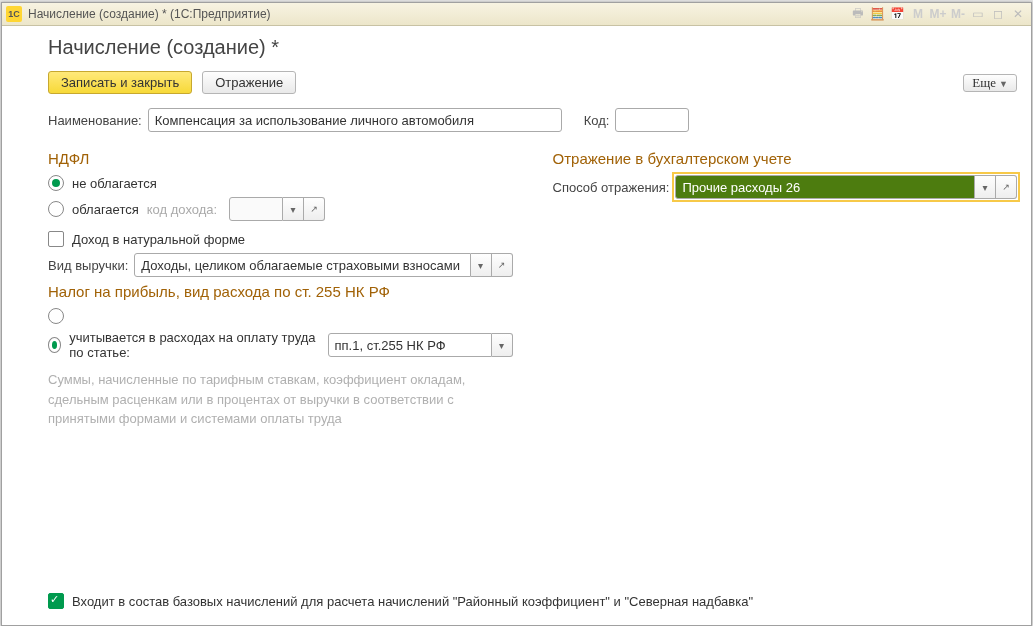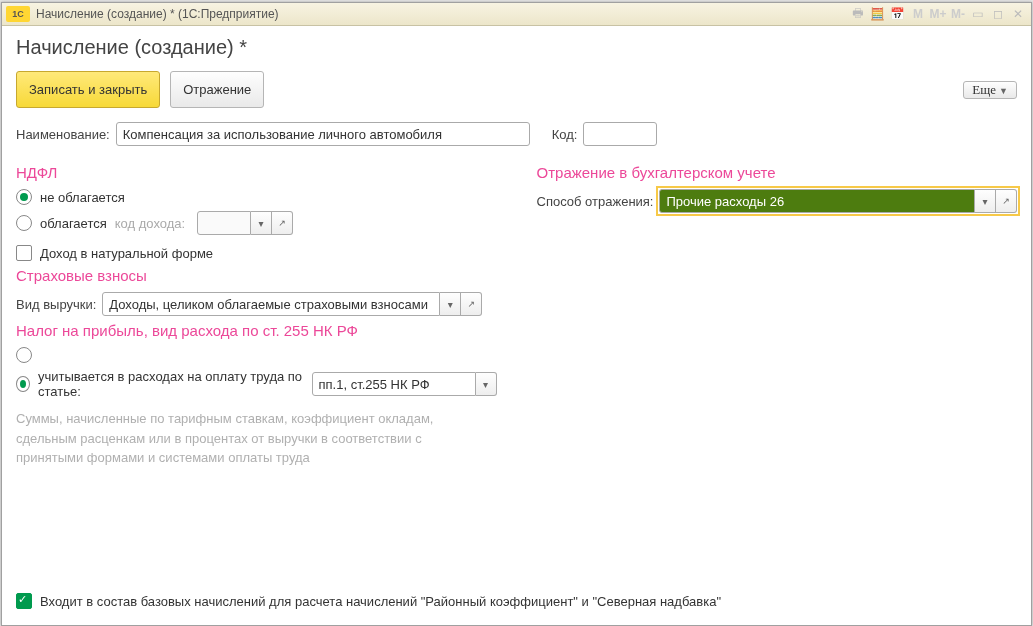--- a/index.html
+++ b/index.html
@@ -1,40 +1,40 @@
 <!DOCTYPE html>
 <html><head>
 <meta charset="utf-8">
 <style>
   html,body{margin:0;padding:0;font-family:Arial,Helvetica,sans-serif;font-size:13px;color:#333;background:#e8e8e8;}
   .window{width:1029px;height:622px;margin:2px auto;background:#fff;border:1px solid #a0a0a0;box-shadow:0 0 3px rgba(0,0,0,0.3);position:relative;display:flex;flex-direction:column;}
   
   .titlebar{height:22px;background:linear-gradient(#f7f3e2,#ece6ca);border-bottom:1px solid #c8c2a4;display:flex;align-items:center;padding:0 4px;}
-  .logo{width:24px;height:16px;background:#ffd633;border-radius:2px;font-size:9px;color:#555;display:flex;align-items:center;justify-content:center;font-weight:bold;margin-right:6px;}
+  .logo{width:16px;height:16px;background:#ffd633;border-radius:2px;font-size:9px;color:#555;display:flex;align-items:center;justify-content:center;font-weight:bold;margin-right:6px;}
   .title-text{color:#555;font-size:12px;}
   .tb-spacer{flex:1;}
   .tb-icon{width:18px;height:18px;color:#bbb;display:flex;align-items:center;justify-content:center;margin-left:2px;cursor:pointer;font-size:12px;}
   .tb-icon.m{color:#ccc;font-weight:bold;}
   
-  .body{flex:1;padding:6px 14px 10px 14px;overflow:hidden;display:flex;flex-direction:column;}
+  .body{flex:1;padding:6px 14px 10px 14px;overflow:hidden;display:flex;flex-direction:column;margin-left:32px;}
   h1.page-title{font-size:20px;font-weight:normal;margin:4px 0 12px 0;color:#444;}
   .toolbar{display:flex;align-items:center;margin-bottom:14px;}
-  .btn{border:1px solid #b5b5b5;border-radius:3px;background:linear-gradient(#fefefe,#e9e9e9);padding:10px 12px;font-size:13px;cursor:pointer;color:#333;}
+  .btn{border:1px solid #b5b5b5;border-radius:3px;background:linear-gradient(#fefefe,#e9e9e9);padding:3px 12px;font-size:13px;cursor:pointer;color:#333;}
   .btn.primary{background:linear-gradient(#ffe97a,#f7d938);border-color:#c7a82f;font-weight:normal;}
   .btn + .btn{margin-left:10px;}
   .toolbar .spacer{flex:1;}
   .btn.more{padding:0 8px;font-family:Liberation Serif, serif;}
   .chevdown{font-size:9px;margin-left:3px;color:#666;}
   
   .row{display:flex;align-items:center;margin-bottom:12px;}
   .lbl{margin-right:6px;color:#444;}
   .txt{border:1px solid #aaa;border-radius:3px;height:22px;padding:0 6px;font-size:13px;color:#333;}
   .two-col{display:flex;gap:40px;}
   .col{flex:1;min-width:0;}
-  .section-h{color:#ec4899;font-size:15px;margin:6px 0 8px 0;}
+  .section-h{color:#a16207;font-size:15px;margin:6px 0 8px 0;}
   .radio-row,.check-row{display:flex;align-items:center;margin:6px 0;}
   .radio,.chk{width:14px;height:14px;border:1px solid #888;border-radius:50%;margin-right:8px;position:relative;background:#fff;cursor:pointer;}
   .radio.checked::after{content:'';position:absolute;inset:3px;border-radius:50%;background:#009a4e;}
   .chk{border-radius:2px;}
   .chk.checked{background:#009a4e;border-color:#009a4e;}
   .chk.checked::after{content:'✓';color:#fff;font-size:11px;position:absolute;left:1px;top:-1px;}
   .muted{color:#aaa;}
   .combo{display:flex;align-items:stretch;}
   .combo .txt{border-top-right-radius:0;border-bottom-right-radius:0;}
   .combo-btn{width:20px;border:1px solid #aaa;border-left:none;background:linear-gradient(#fefefe,#eee);display:flex;align-items:center;justify-content:center;cursor:pointer;font-size:10px;color:#666;}
@@ -100,21 +100,20 @@
             <input class="txt" style="width: 40px;" disabled="">
             <div class="combo-btn">▾</div>
             <div class="combo-btn open">↗</div>
           </div>
         </div>
         <div class="check-row" style="margin-top:10px">
           <span class="chk"></span>
           <span>Доход в натуральной форме</span>
         </div>
 
-        <div class="section-h">Страховые взносы</div>
         <div class="row" style="margin-bottom:6px">
           <span class="lbl">Вид выручки:</span>
           <div class="combo" style="flex:1;max-width:380px">
             <input class="txt" style="flex: 1 1 0%;" value="Доходы, целиком облагаемые страховыми взносами">
             <div class="combo-btn">▾</div>
             <div class="combo-btn open">↗</div>
           </div>
         </div>
 
         <div class="section-h">Налог на прибыль, вид расхода по ст. 255 НК РФ</div>

